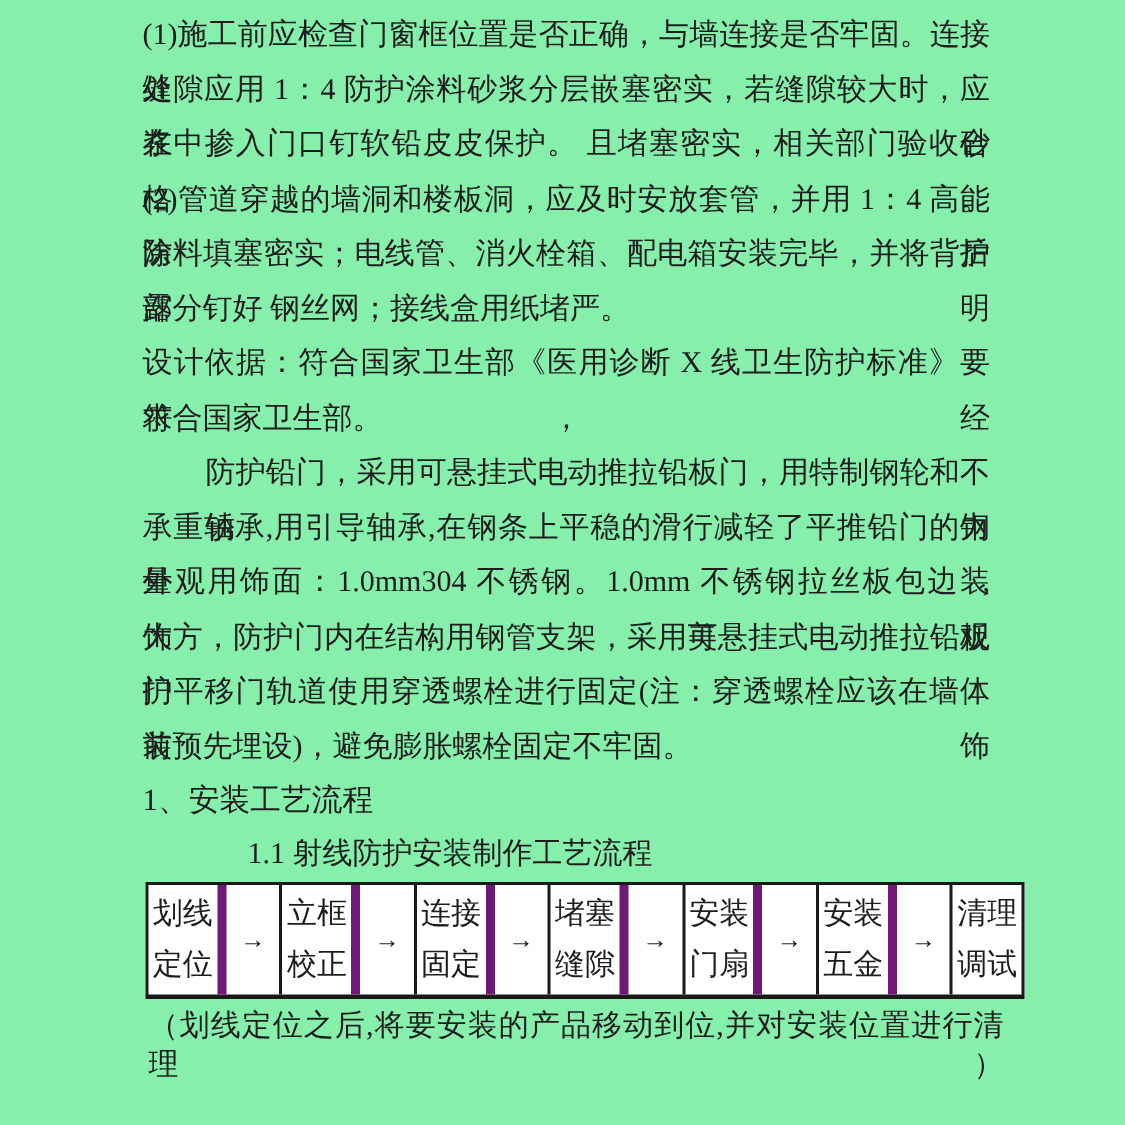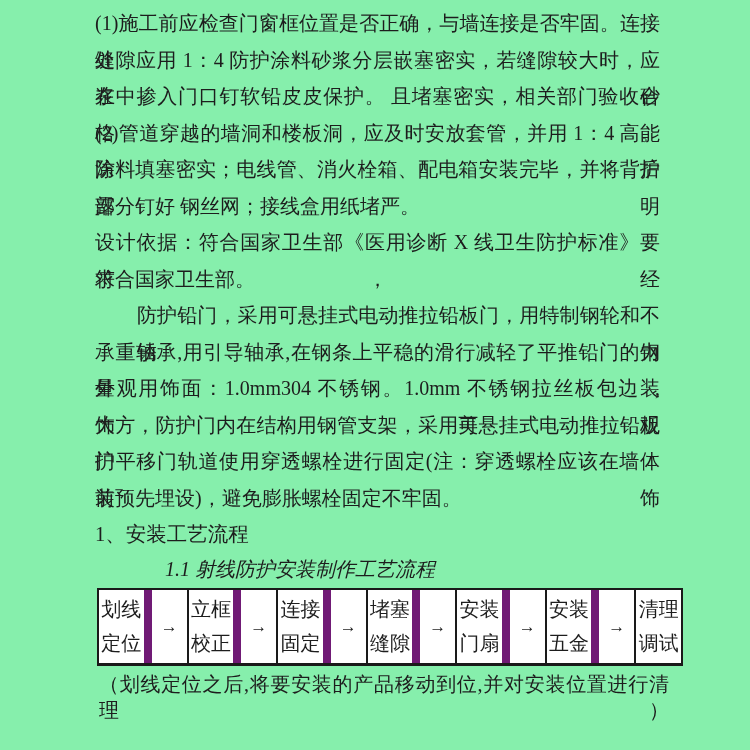--- a/index.html
+++ b/index.html
@@ -48,36 +48,35 @@
     text-align: left;
     text-align-last: left;
   }
   .subheading {
     font-size: 20px;
     line-height: 34px;
     height: 34px;
     padding-left: 70px;
     text-align: left;
     text-align-last: left;
-    font-style: italic;
   }
   .flow {
     box-sizing: border-box;
     margin-top: 2px;
     margin-left: 2px;
     width: 586px;
     height: 78px;
     border: 2px solid #1a1a1a;
     border-bottom-width: 3px;
     display: flex;
     background: #ffffff;
   }
   .fcell {
     flex: 1.18;
-    border-right: 8px solid #701a75;
+    border-right: 6px solid #701a75;
     display: flex;
     flex-direction: column;
     justify-content: center;
     align-items: center;
     gap: 13px;
     font-size: 20px;
     line-height: 21px;
   }
   .acell {
     flex: 0.92;

